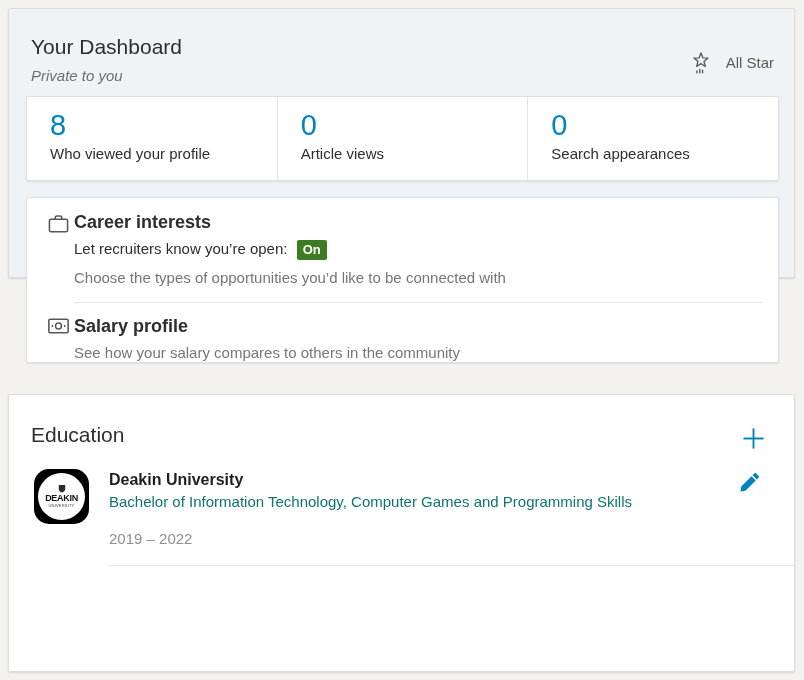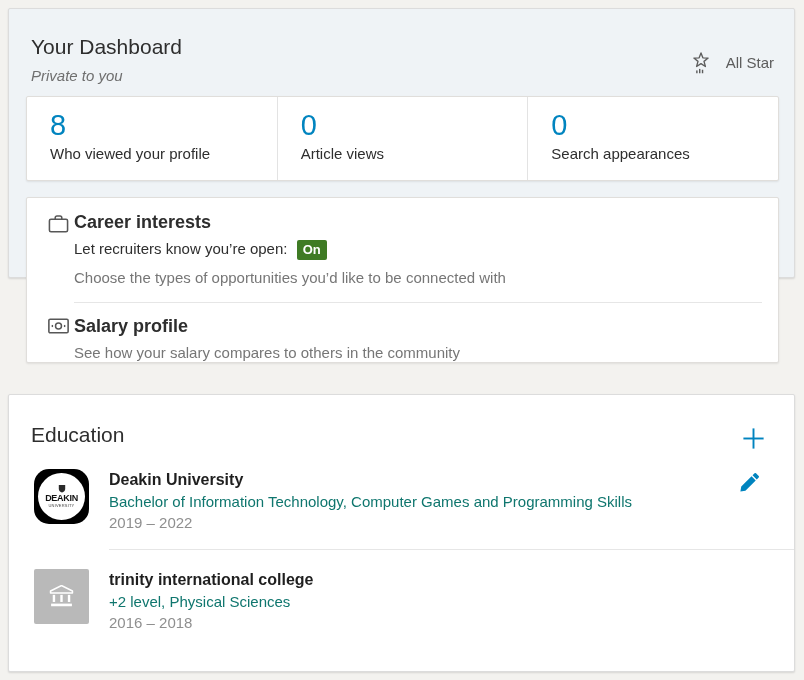--- a/index.html
+++ b/index.html
@@ -112,21 +112,21 @@
   }
   .deakin-name { font-size:9px; font-weight:700; color:#111; letter-spacing:-0.3px; line-height:1; margin-top:1px; }
   .deakin-sub { font-size:4px; color:#444; letter-spacing:0.2px; line-height:1.4; }
   .generic-logo {
     background:#b9b9b9; border-radius:2px;
     display:flex; align-items:center; justify-content:center;
   }
   .edu-content { margin-left:20px; padding-top:2px; }
   .edu-school { font-size:16px; font-weight:700; color:#1f1f1f; }
   .edu-degree { margin-top:4px; font-size:15px; color:#0f766e; }
-  .edu-years  { margin-top:4px; font-size:15px; color:#8f8f8f; }
+  .edu-years  { margin-top:20px; font-size:15px; color:#8f8f8f; }
   .edit-btn {
     position:absolute; right:32px; top:10px;
     width:24px; height:24px; cursor:pointer;
   }
   .edu-divider {
     border:none; border-top:1px solid #e6e6e6;
     margin:0 0 0 100px;
   }
 </style>
 </head>
@@ -229,31 +229,15 @@
       </div>
       <div class="edit-btn">
         <svg width="23" height="23" viewBox="0 0 24 24">
           <path d="M21.6 5.2l-2.8-2.8a1.1 1.1 0 0 0-1.55 0L15.2 4.45l4.35 4.35 2.05-2.05a1.1 1.1 0 0 0 0-1.55zM3.4 16.25L2.5 21.5l5.25-.9L18.5 9.85 14.15 5.5z" fill="#0084bf"></path>
         </svg>
       </div>
     </div>
 
     <hr class="edu-divider">
 
-    <div class="edu-entry second">
-      <div class="edu-logo generic-logo">
-        <svg width="27" height="23" viewBox="0 0 24 21">
-          <path d="M12 0.5L2 5.5v1.8h20V5.5z" fill="none" stroke="#fff" stroke-width="1.4" stroke-linejoin="round"></path>
-          <rect x="4" y="9" width="2.2" height="6.5" fill="#fff"></rect>
-          <rect x="10.9" y="9" width="2.2" height="6.5" fill="#fff"></rect>
-          <rect x="17.8" y="9" width="2.2" height="6.5" fill="#fff"></rect>
-          <rect x="2.5" y="17" width="19" height="2.4" fill="#fff"></rect>
-        </svg>
-      </div>
-      <div class="edu-content">
-        <div class="edu-school">trinity international college</div>
-        <div class="edu-degree">+2 level, Physical Sciences</div>
-        <div class="edu-years">2016 – 2018</div>
-      </div>
-    </div>
 
   </div>
 </div>
 
 </body></html>

